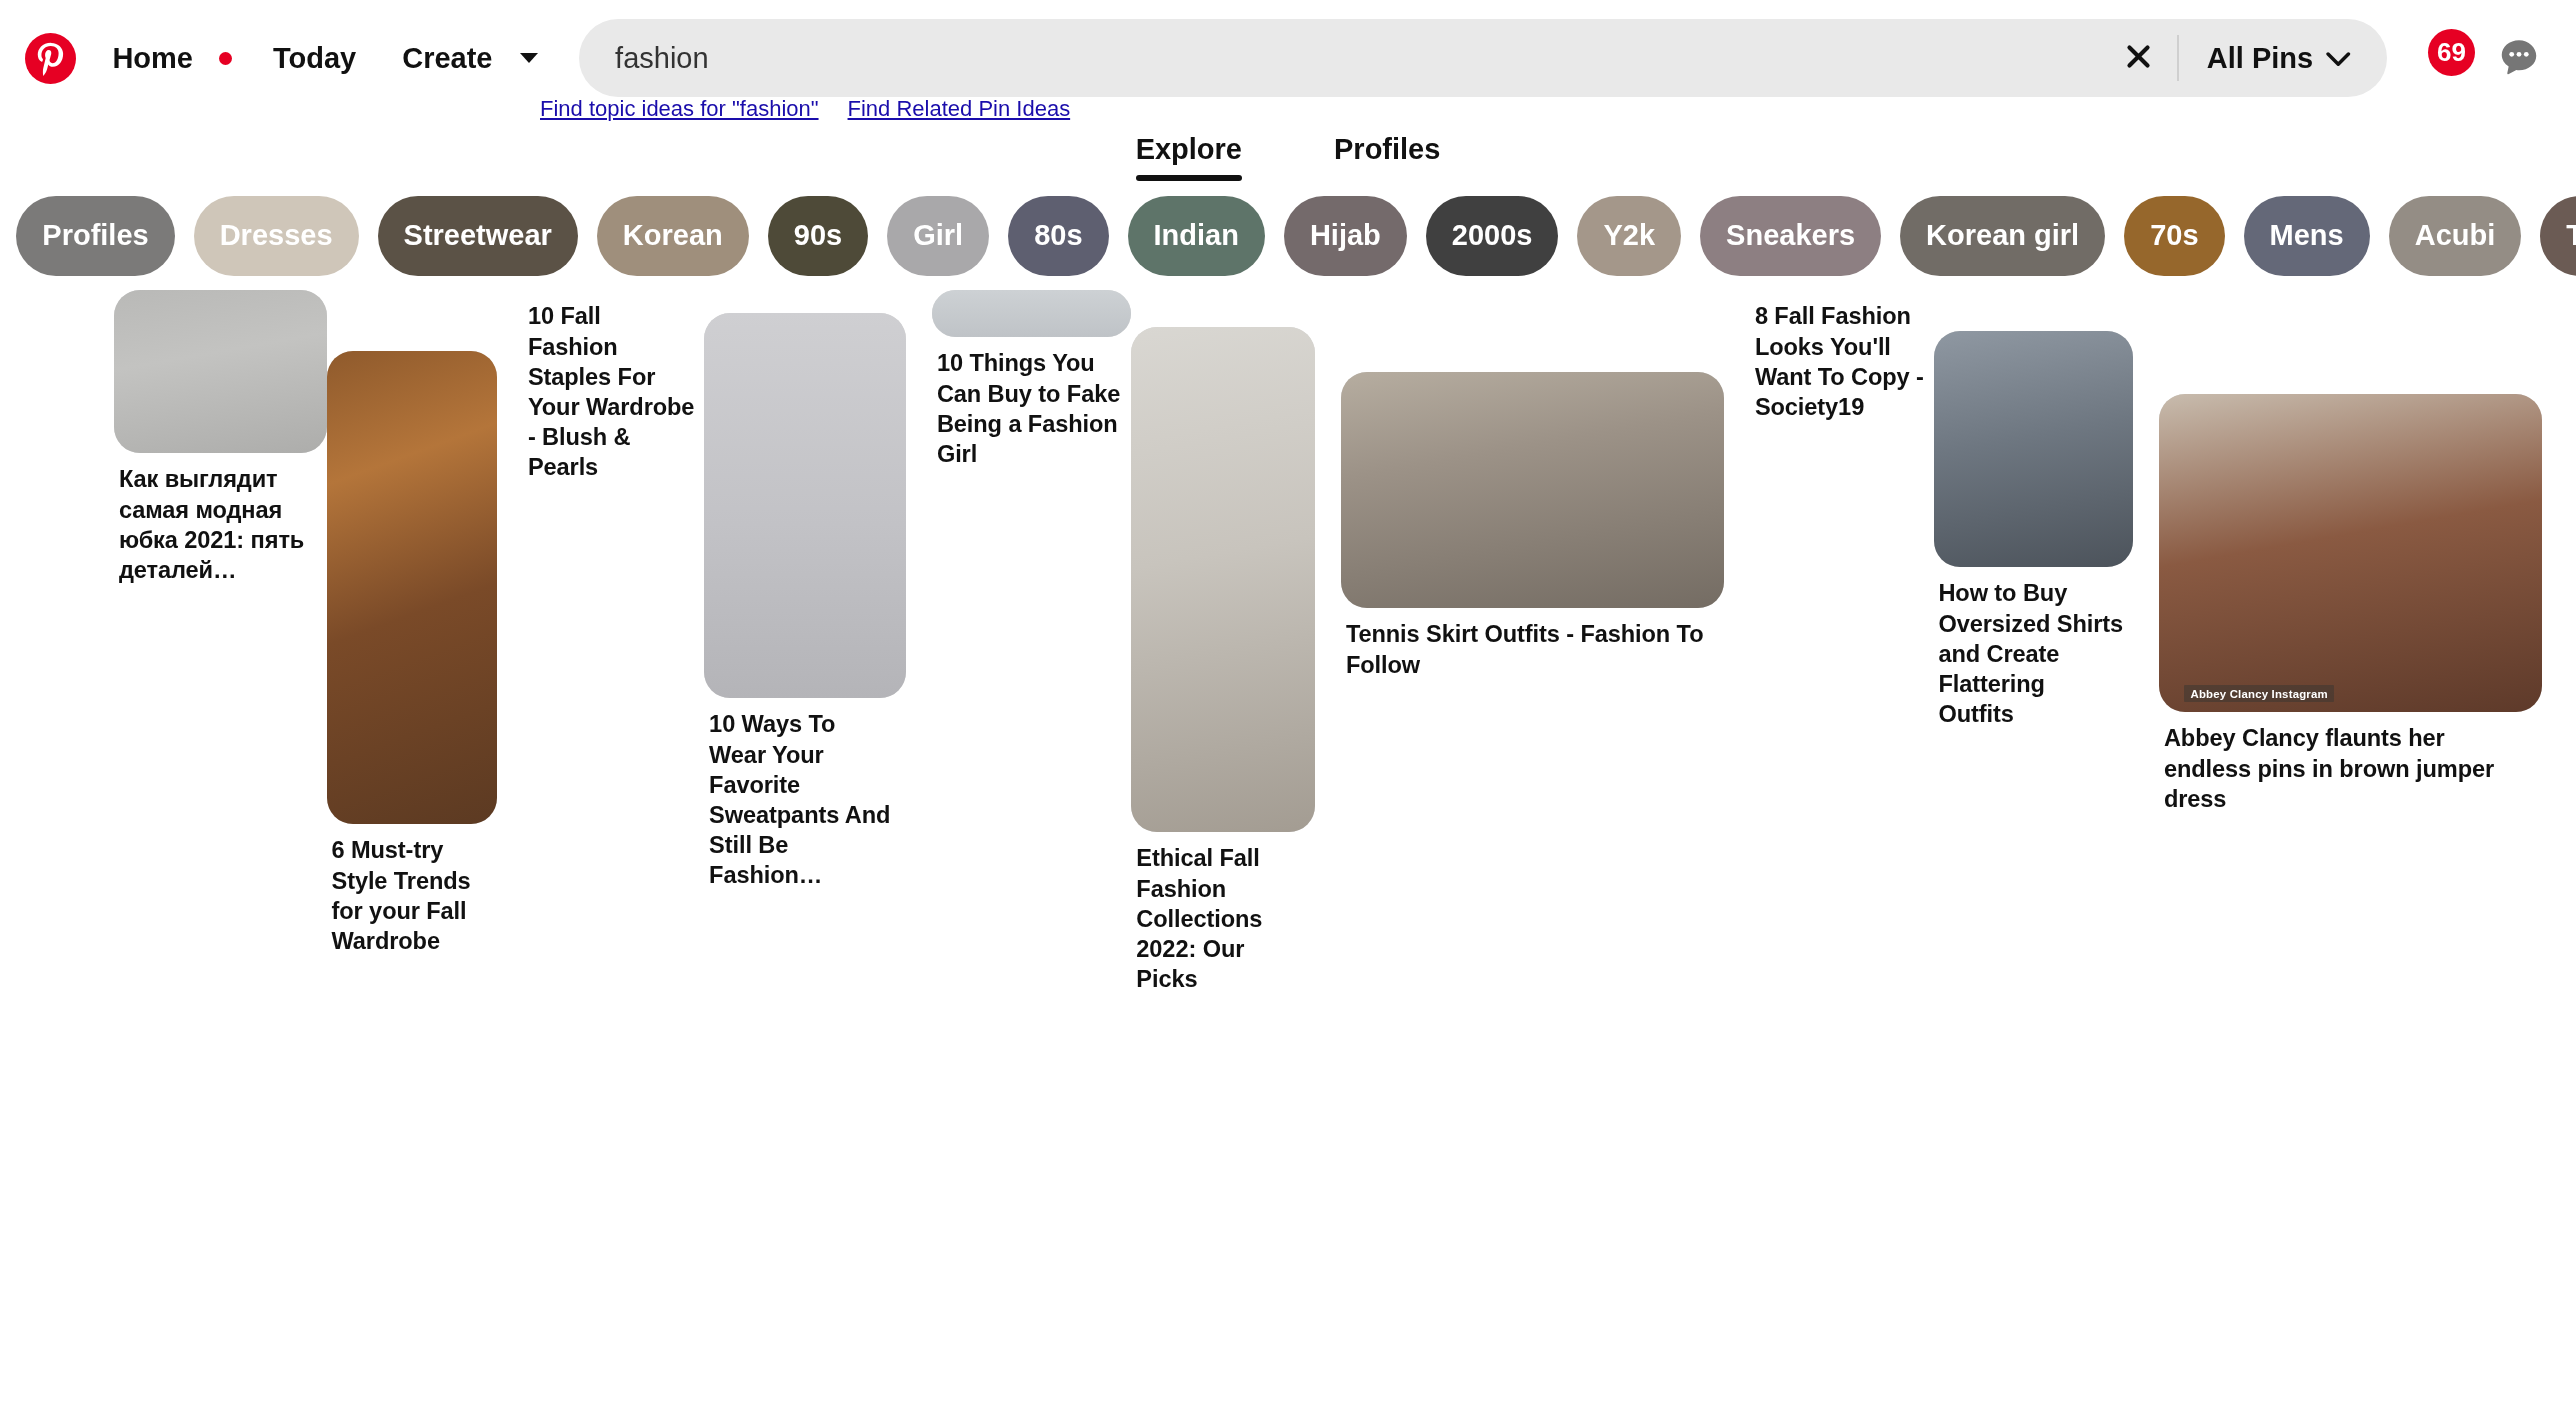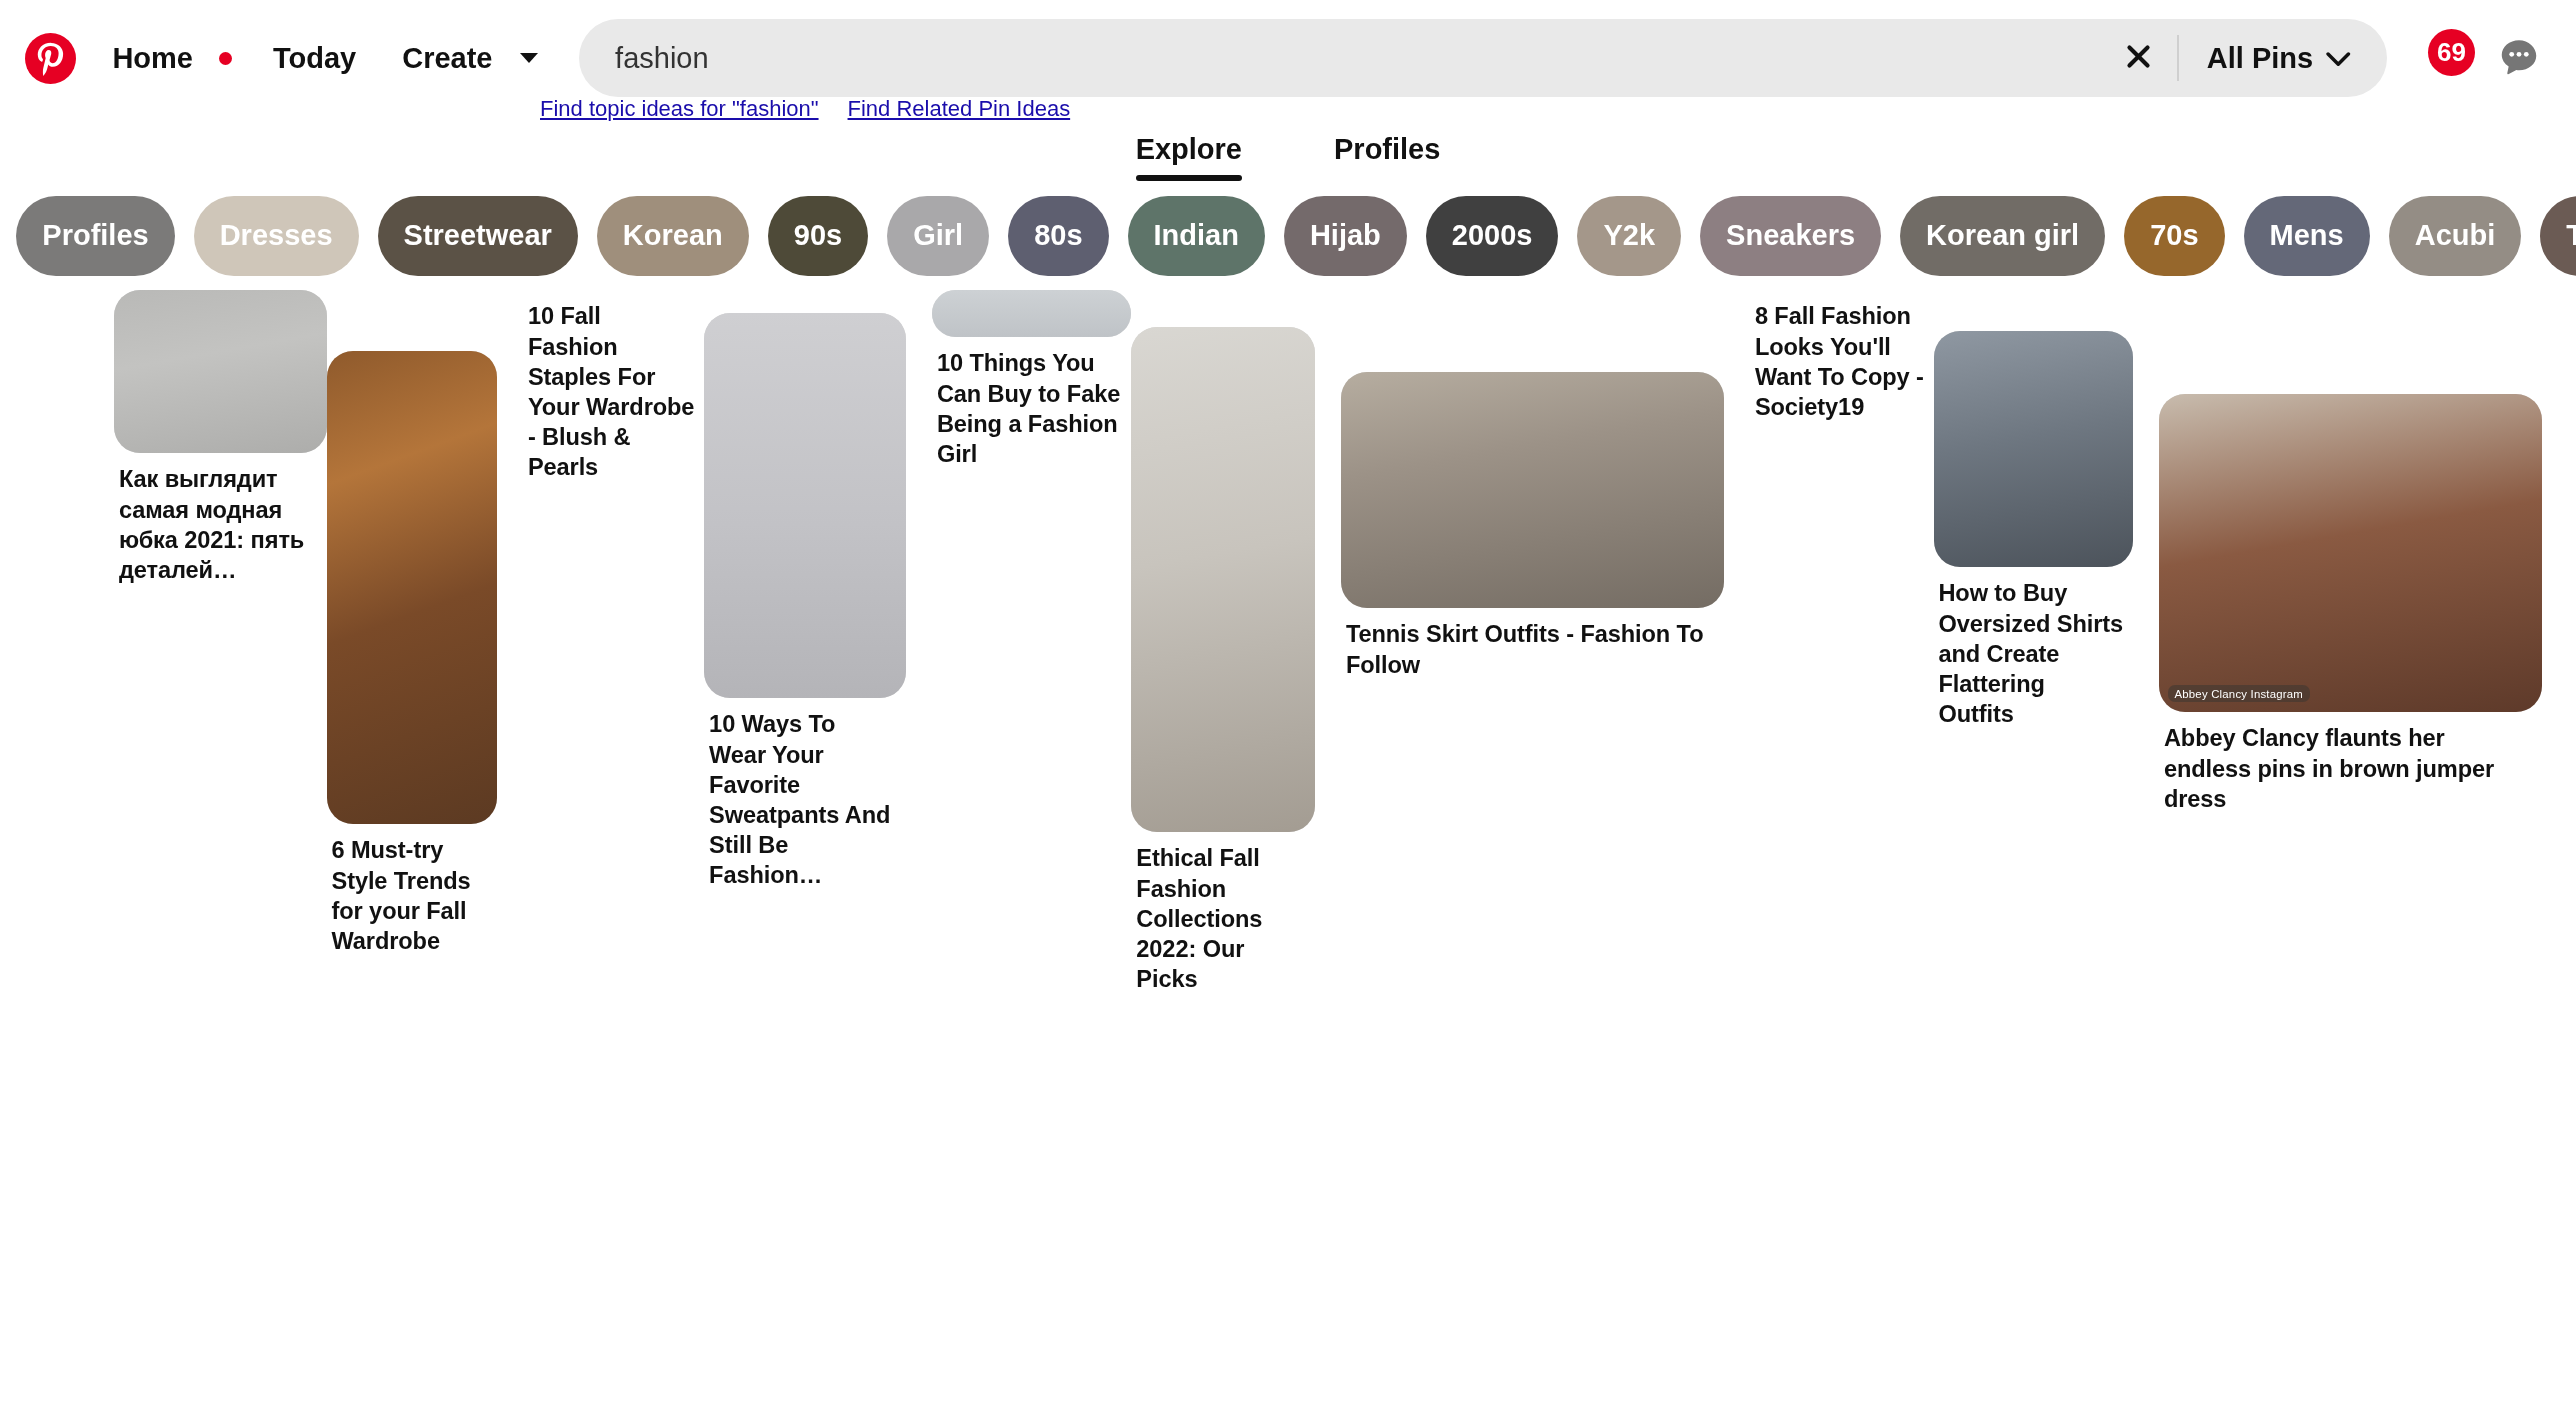--- a/index.html
+++ b/index.html
@@ -251,27 +251,28 @@
     padding: 11.4px 8.2px 0 4.9px;
     letter-spacing: -0.1px;
   }
 
   
   .ph { width: 100%; height: 100%; position: absolute; inset: 0; }
 
   
   .wm {
     position: absolute;
-    left: 9px; bottom: 9.8px;
+    left: 25px; bottom: 9.8px;
     background: rgba(60,55,50,0.55);
     color: #ffffff;
     font-size: 11.4px;
     padding: 2.4px 6.5px;
-    border-radius: 7px;
+    border-radius: 1px;
     letter-spacing: 0.2px;
+    font-weight: bold;
   }
 </style>
 </head>
 <body>
 
 <div class="topbar">
 
   <div class="logo-btn">
     <span>
       <svg width="51" height="51" viewBox="0 0 24 24" aria-hidden="true">

